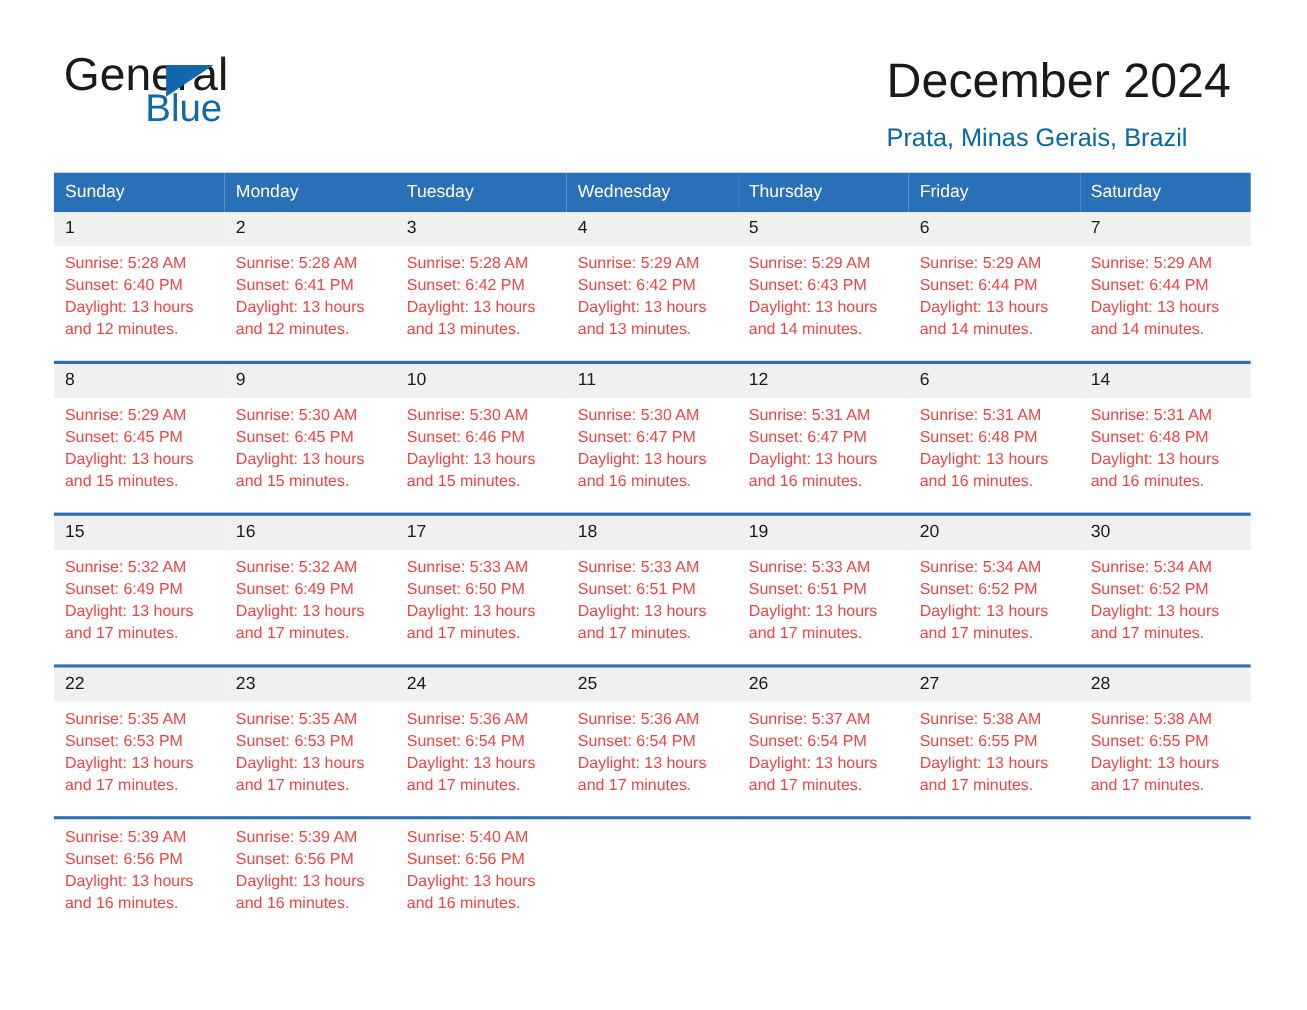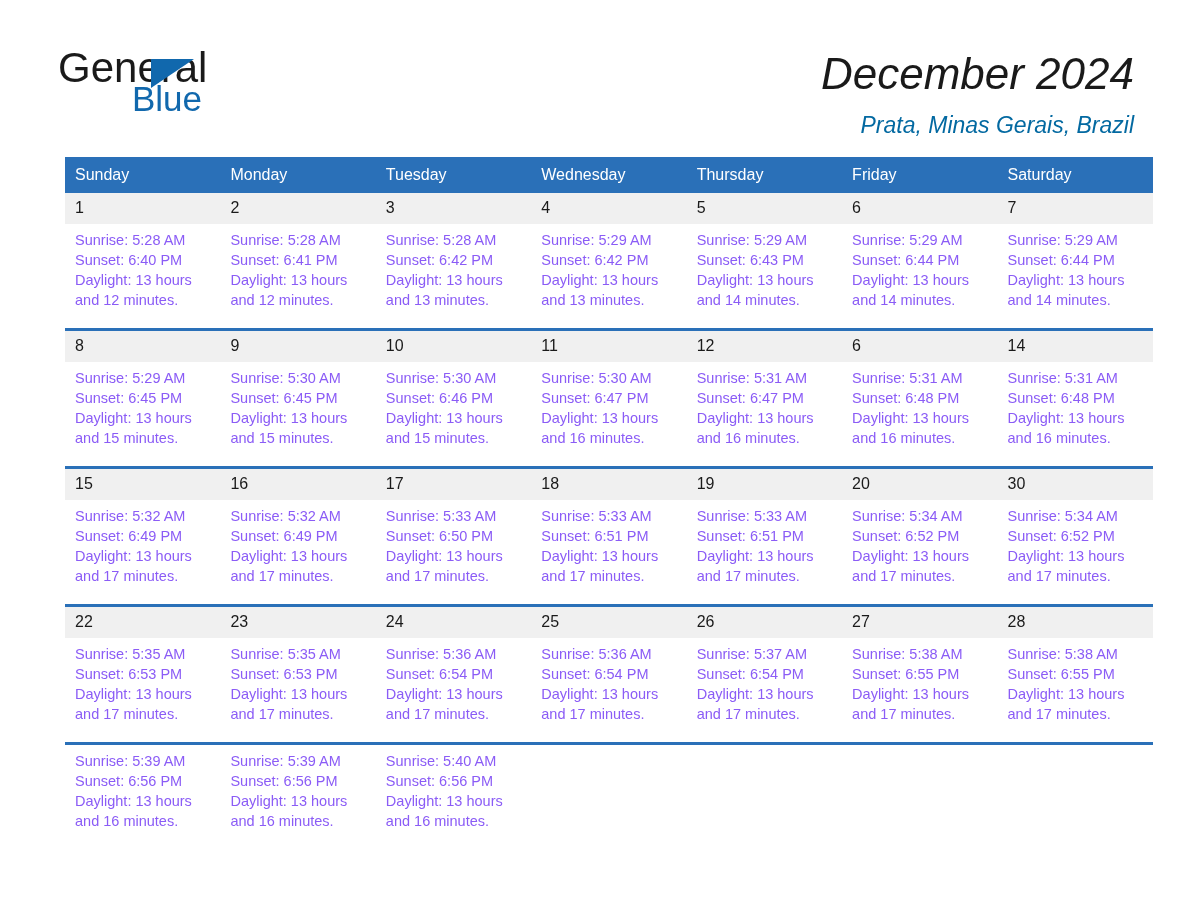--- a/index.html
+++ b/index.html
@@ -64,45 +64,43 @@
     font-size: 35px;
     color: #1168ad;
     font-family: "Liberation Sans", sans-serif;
     font-weight: 400;
     line-height: 36px;
     white-space: nowrap;
   }
 
   .title-block {
     position: absolute;
-    right: 54px;
+    right: 69px;
     top: 48px;
-    text-align: right;
-    font-style: italic;
   }
   .month-title {
     font-size: 44px;
     font-weight: 400;
     color: #1a1a1a;
     line-height: 52px;
     white-space: nowrap;
   }
   .location-title {
     margin-top: 12px;
     font-size: 23px;
     font-weight: 400;
     color: #0369a1;
     line-height: 27px;
     white-space: nowrap;
   }
 
   
   .calendar {
     position: absolute;
-    left: 65px;
+    left: 49px;
     top: 157px;
     width: 1088px;
     border-collapse: collapse;
     table-layout: fixed;
   }
   .calendar col { width: 155.43px; }
 
   .calendar thead th {
     background: #2a70b8;
     color: #ffffff;
@@ -131,21 +129,21 @@
     height: 18px;
     vertical-align: top;
     border: none;
     line-height: 18px;
   }
   .daynum-row td.empty { background: #ffffff; }
 
   .info-row td {
     background: #ffffff;
     font-size: 14.5px;
-    color: #8b5cf6;
+    color: #ef4444;
     padding: 6px 12px 18px 10px;
     vertical-align: top;
     border: none;
     line-height: 20px;
   }
   .info-row td .line { display: block; white-space: nowrap; }
 </style>
 </head>
 <body>
 

